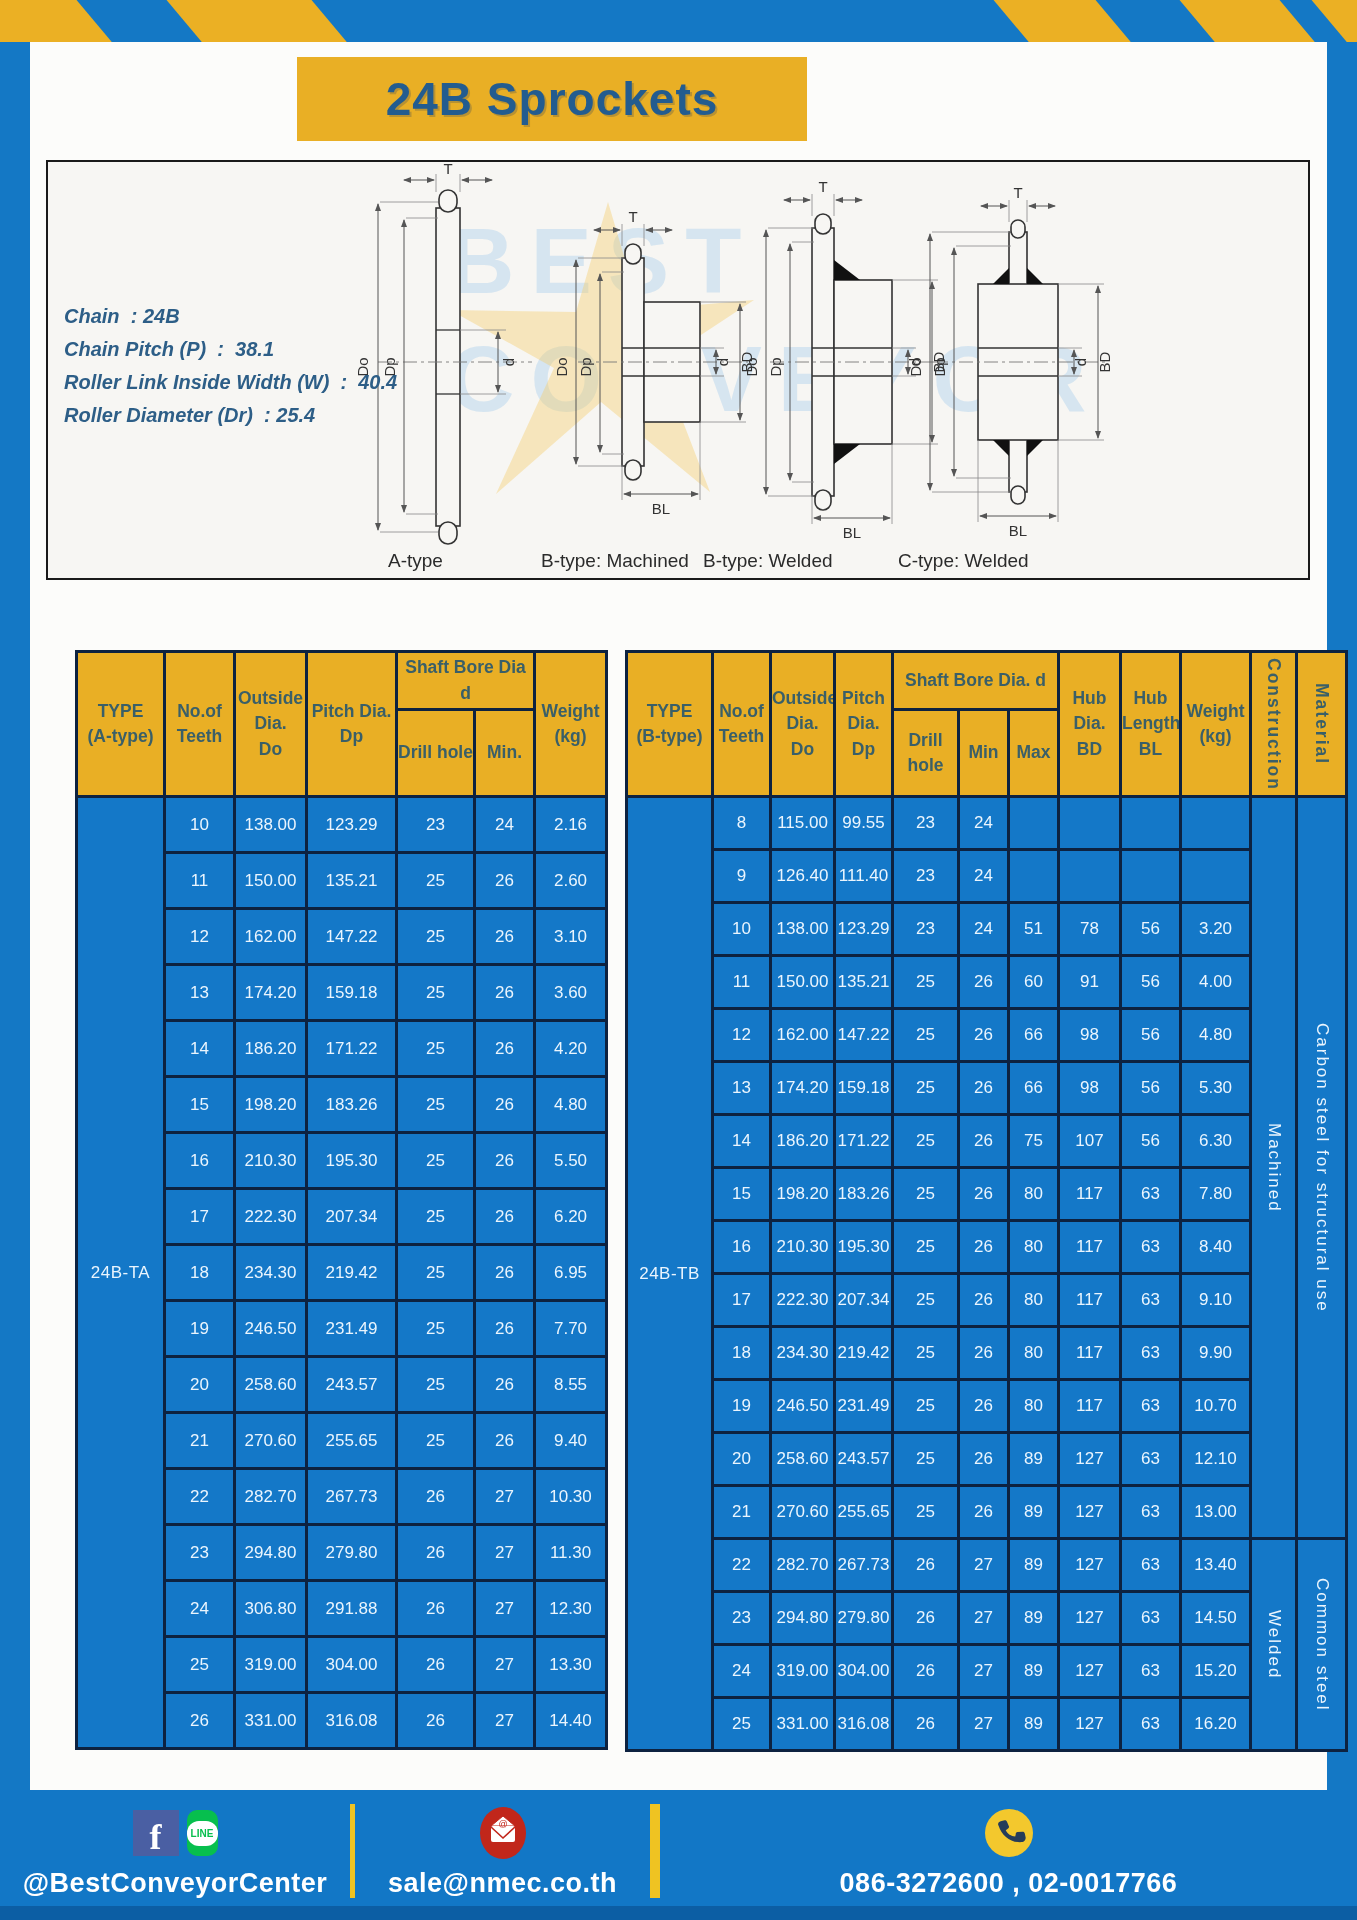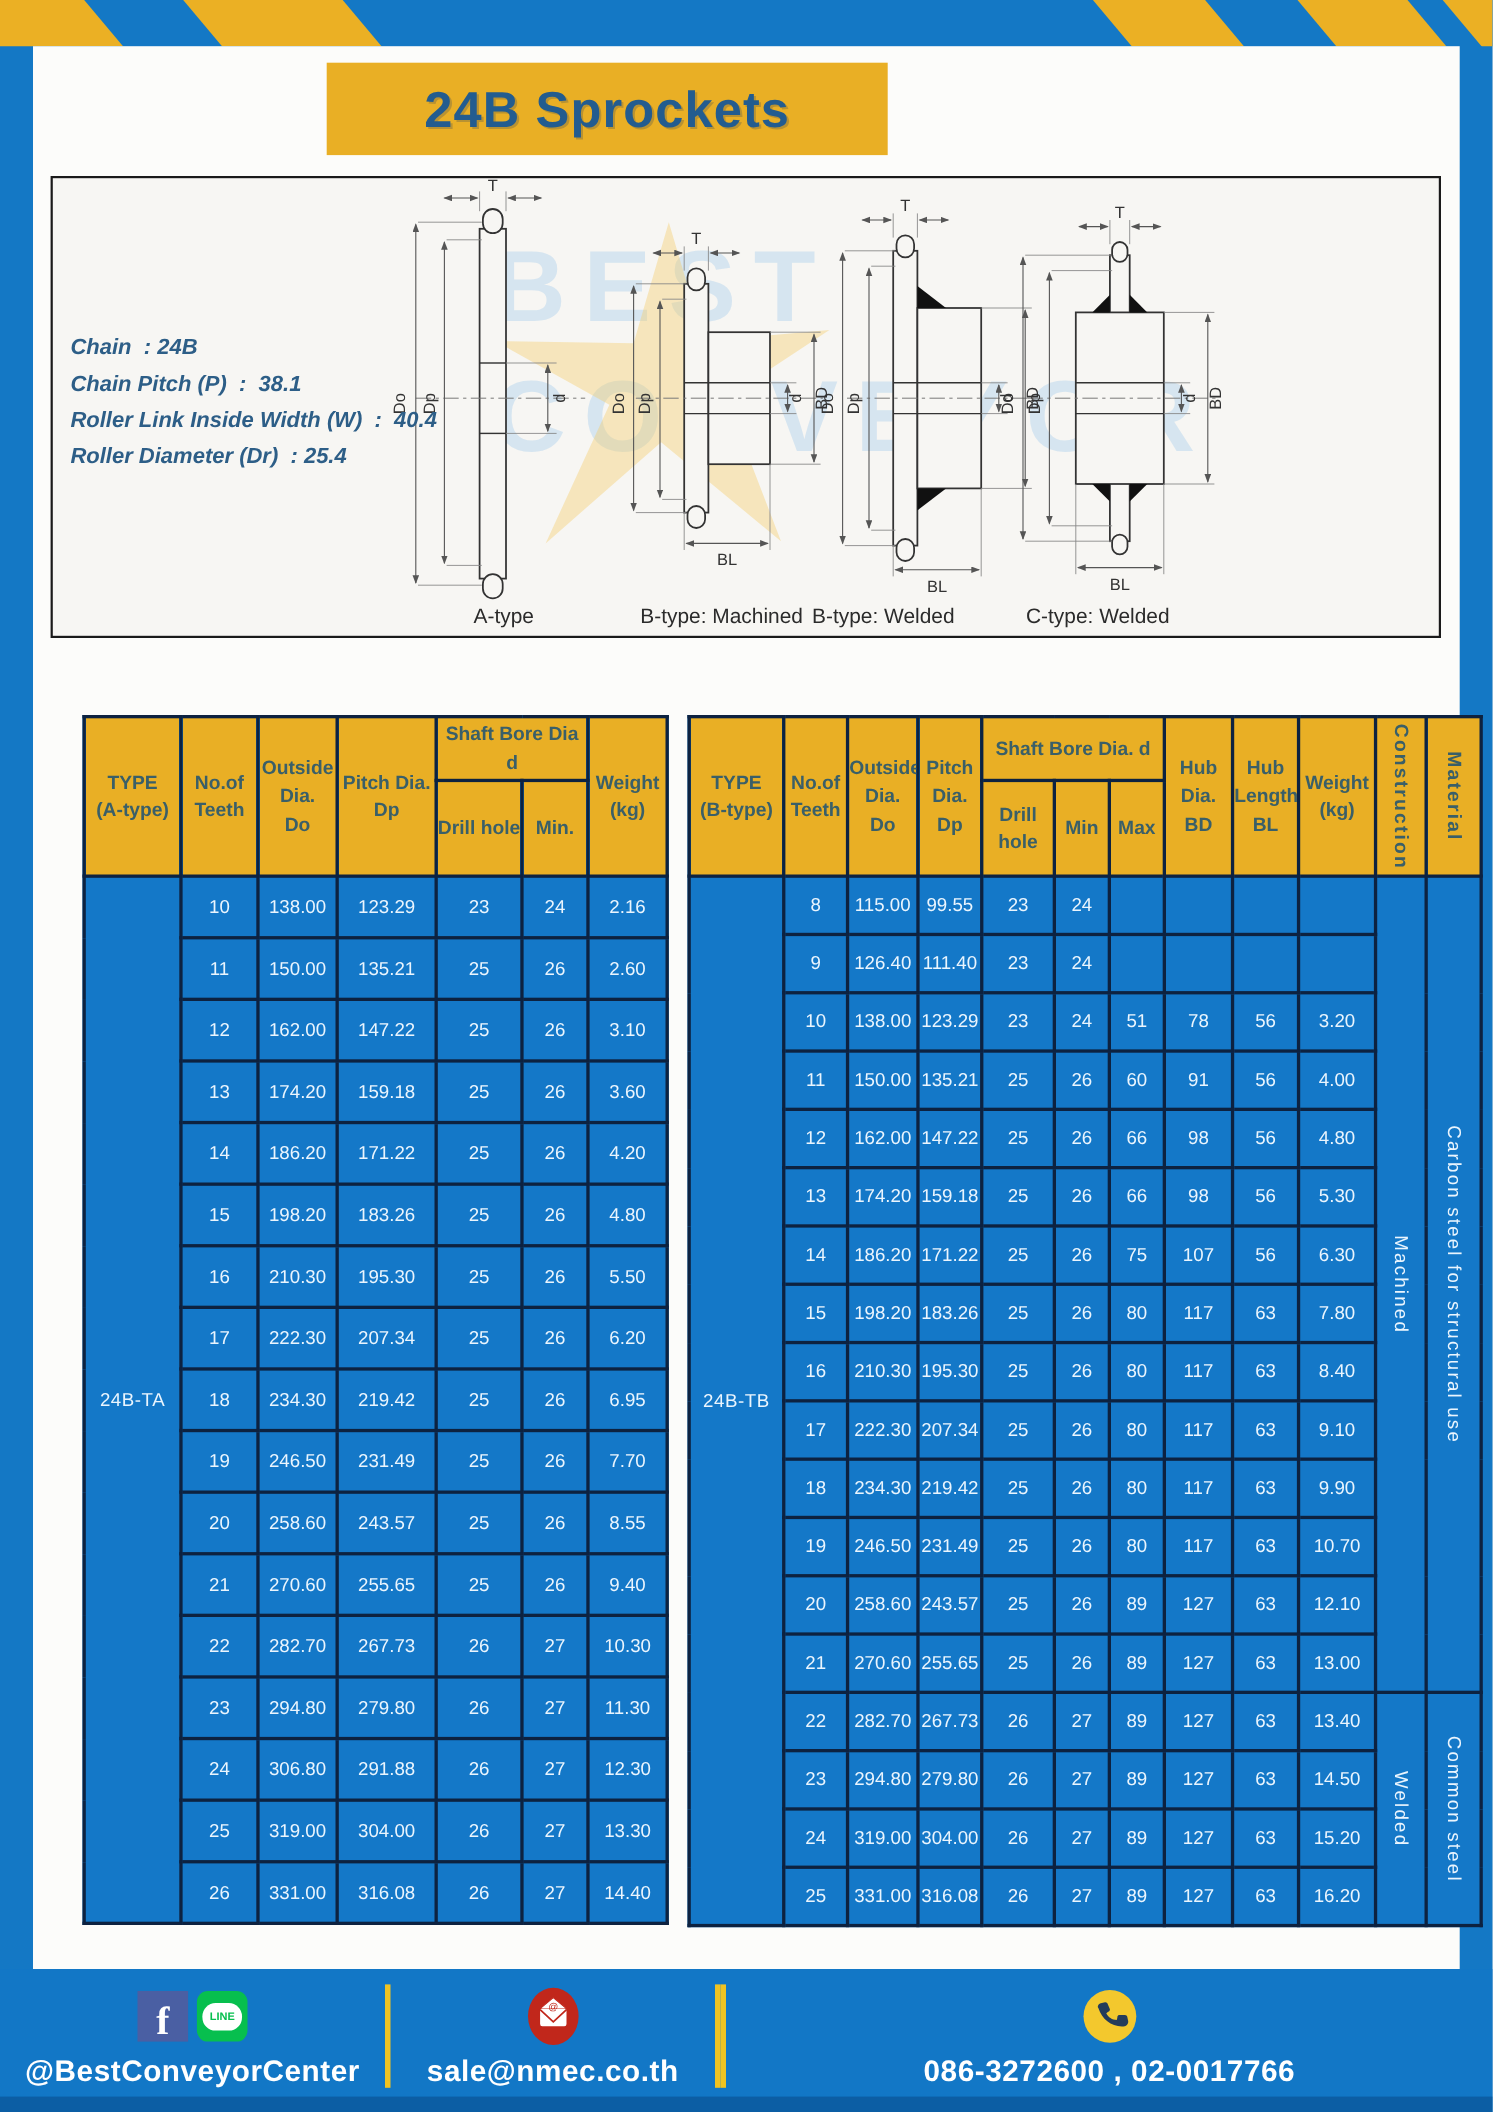--- a/index.html
+++ b/index.html
@@ -15,21 +15,21 @@
   .title-text{font-size:46px;font-weight:bold;color:#235C8F;letter-spacing:1px;
               text-shadow:2px 2px 0 rgba(40,60,90,0.25);}
   
   .diagram-panel{position:absolute;left:16px;top:118px;width:1264px;height:420px;background:#F7F6F3;
                  border:2px solid #1a1a1a;box-sizing:border-box;overflow:hidden;}
   .watermark{position:absolute;left:400px;top:40px;width:760px;color:rgba(130,185,235,0.28);
              font-size:92px;font-weight:bold;letter-spacing:16px;line-height:118px;pointer-events:none;}
   .specs{position:absolute;left:16px;top:138px;}
   .spec-line{font-size:20px;font-weight:bold;color:#2D5E87;line-height:33px;white-space:pre;font-style:italic;}
   .diagram-svg{position:absolute;left:0;top:0;}
-  .caption{position:absolute;top:388px;font-size:19px;color:#2b2b2b;text-align:center;}
+  .caption{position:absolute;top:388px;font-size:19px;color:#2b2b2b;}
   .cap-a{left:340px;width:140px;}
   .cap-bm{left:493px;width:230px;}
   .cap-bw{left:655px;width:200px;}
   .cap-cw{left:850px;width:200px;}
   
   .spec-table{position:absolute;border-collapse:collapse;table-layout:fixed;background:#1478C8;}
   .spec-table th,.spec-table td{border:3px solid #0D2240;text-align:center;vertical-align:middle;
        padding:0;overflow:hidden;}
   .spec-table th{background:#E9AF25;color:#3A5F68;font-size:17.5px;font-weight:bold;white-space:pre-line;line-height:1.45;}
   .spec-table td{background:#1478C8;color:#EAF5FE;font-size:17px;white-space:pre-line;}
@@ -48,21 +48,21 @@
   .f-sec{display:flex;flex-direction:column;align-items:center;justify-content:flex-start;padding-top:14px;}
   .f-sec1{flex:0 0 350px;}
   .f-sec2{flex:0 0 295px;}
   .f-sec3{flex:0 0 385px;}
   .f-sec4{flex:1 1 auto;}
   .f-div{width:5px;background:#EFC322;margin:14px 0 22px 0;}
   .f-icons{height:58px;display:flex;align-items:center;gap:8px;}
   .f-label{margin-top:6px;font-size:27px;font-weight:bold;color:#ffffff;letter-spacing:0.5px;}
   .fb-icon{width:46px;height:46px;background:#4A5FA3;display:flex;align-items:center;justify-content:center;}
   .fb-icon span{color:#fff;font-size:36px;font-weight:bold;font-family:"Liberation Serif",serif;margin-top:8px;}
-  .line-icon{width:46px;height:46px;background:#07BF4E;border-radius:10px;display:flex;align-items:center;justify-content:center;}
+  .line-icon{width:31px;height:46px;background:#07BF4E;border-radius:10px;display:flex;align-items:center;justify-content:center;}
   .line-bubble{width:36px;height:25px;background:#fff;border-radius:12px;display:flex;align-items:center;justify-content:center;
                color:#07BF4E;font-size:10px;font-weight:bold;}
   .footer-bottom{position:absolute;left:0;top:1906px;width:1357px;height:14px;background:#0C5EA4;}
 </style>
 </head>
 <body>
 
 <div class="page">
 
   <div class="top-band">

